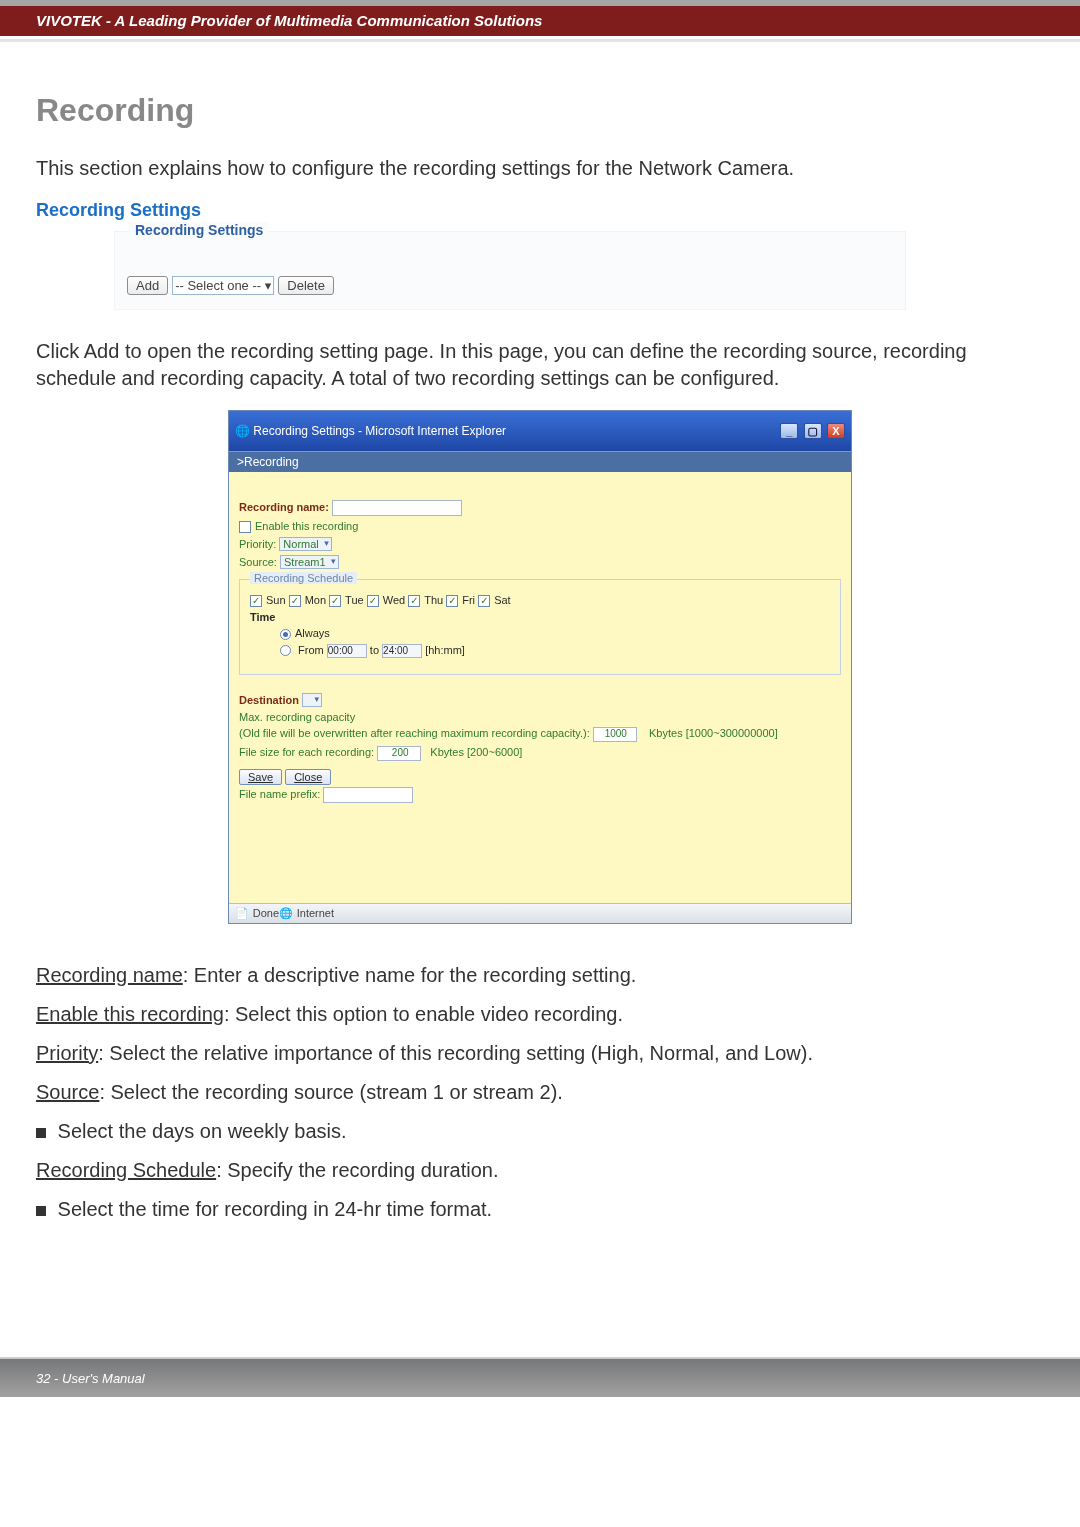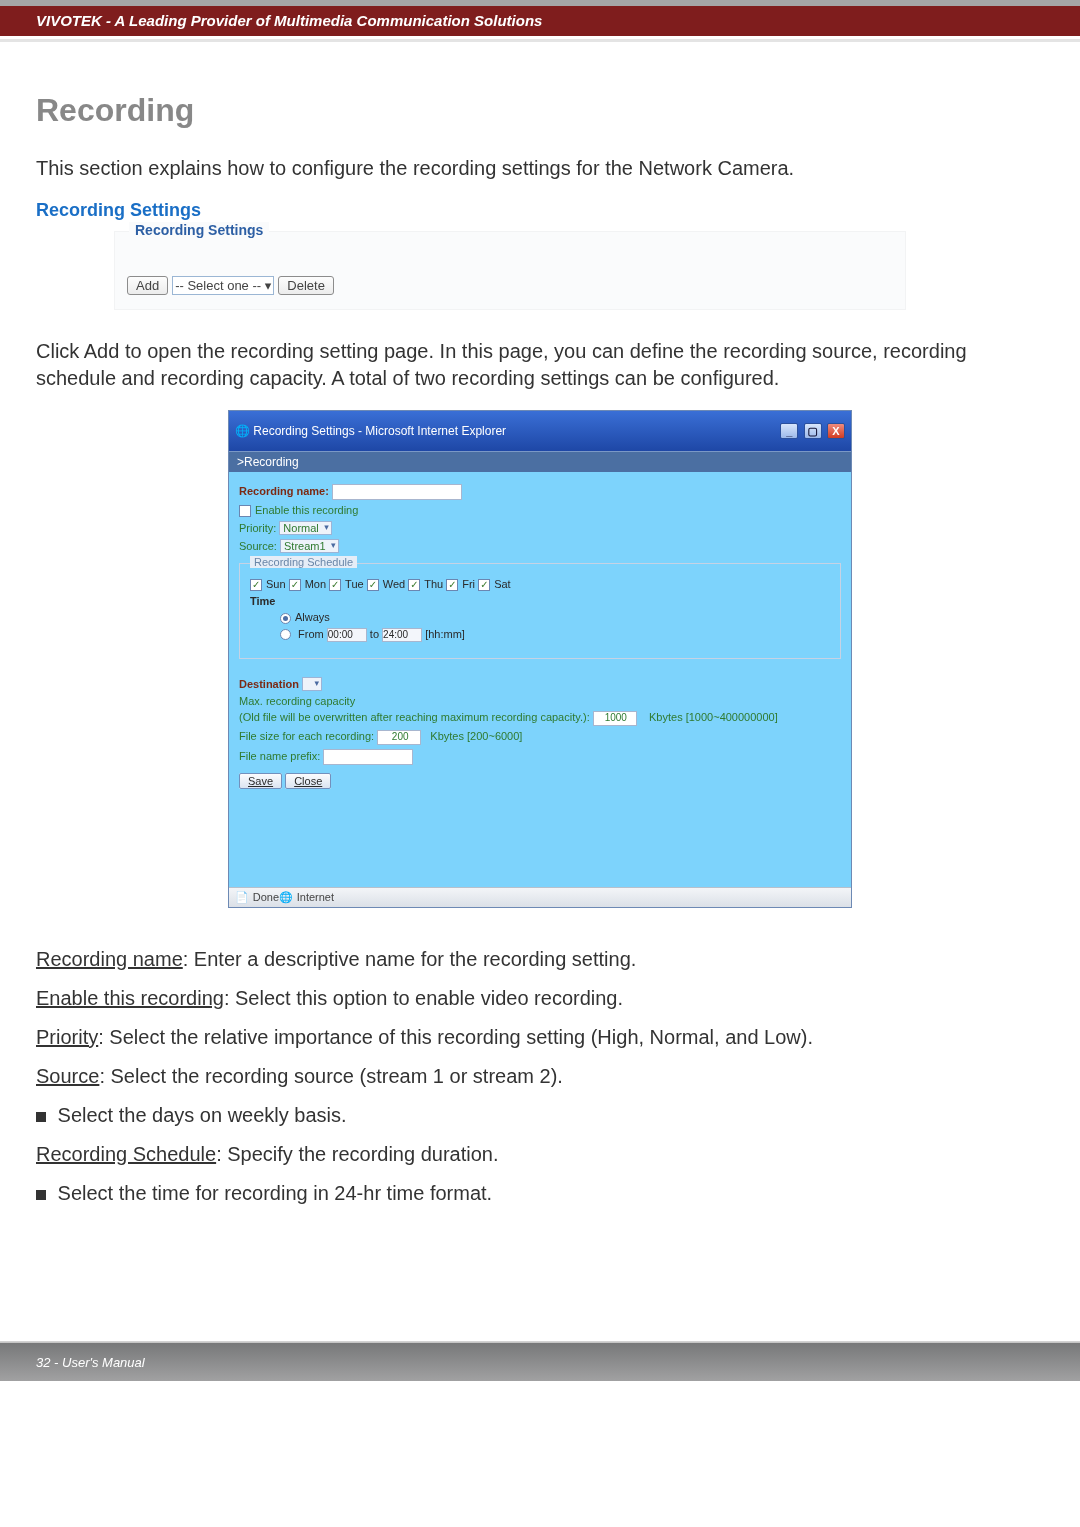--- a/index.html
+++ b/index.html
@@ -19,21 +19,21 @@
   .stable th { background: #dde4ea; padding: 6px 8px; font-weight: normal; text-align: left; border: 0; }
   .stable th:first-child { background: transparent; }
   .btn { font-size: 13px; padding: 1px 8px; border: 1px solid #8c8c8c; border-radius: 3px; background: linear-gradient(#fdfdfd,#ececec); display:inline-block;text-align:right; }
   .sel { font-size: 13px; padding: 1px 2px; border: 1px solid #9bb6d4; background: #fff; display:inline-block; }
   .addrow { margin-top: 28px; display: flex; align-items: center; gap: 4px; }
   .ie-shot { width: 624px; margin: 10px auto 40px auto; border: 1px solid #6d89b4; font-family: Tahoma, Arial, sans-serif; font-size: 11px; color: #2a2a2a; }
   .ie-title { background: linear-gradient(#3a6fd6,#1e47a6); color: #fff; padding: 12px 6px; display: flex; align-items: center; justify-content: space-between; font-size: 12px; }
   .win-btns span { display:inline-block; width:18px; height:16px; text-align:center; font-weight:bold; color:#113; background:linear-gradient(#d7e5fb,#9cb9ea); border:1px solid #2a4f9c; border-radius:2px; margin-left:2px; font-size:11px; line-height:14px;}
   .win-btns .xbtn { background: linear-gradient(#f08b7d,#d13c22); color:#fff; }
   .ie-breadcrumb { background: #4b6fa2; color: #fff; padding: 3px 8px; font-size: 12px; border-top:1px solid #7a98c6; }
-  .ie-body { background: #7dd3fc; padding: 8px 10px 16px 10px; min-height: 370px; position: relative; }
+  .ie-body { background: #fef9c3; padding: 24px 10px 16px 10px; min-height: 370px; position: relative; }
   .rn-label { color: #7b2a14; font-weight: bold; font-size: 11px; }
   .rn-input { border: 1px solid #a8b6cf; background: #fff; height: 16px; width: 130px; display:inline-block; vertical-align:middle; }
   .chk { display:inline-block; width:12px; height:12px; border:1px solid #6b86b1; background:#fff; vertical-align:middle; margin-right:4px; }
   .chk.checked::after { content:"✓"; font-size:10px; color:#3b7a2e; position:relative; top:-2px; left:1px;}
   .green { color:#2f7a30; }
   .mini-sel { border: 1px solid #9cb4d6; background: #eef3fa; padding: 0 12px 0 3px; display:inline-block; font-size:11px; position:relative; }
   .mini-sel::after { content:"▾"; position:absolute; right:2px; top:0; font-size:9px; color:#4a6aa0;}
   .fld { margin: 4px 0; }
   .inner-fieldset { border: 1px solid #c6d2e4; margin-top: 10px; padding: 10px 10px 12px 10px; position: relative; }
   .inner-fieldset .leg { position:absolute; top:-8px; left:10px; background:#e5edf7; padding:0 4px; color:#6a86a8; font-size:11px; }
@@ -115,32 +115,32 @@
             <span>[hh:mm]</span>
           </div>
         </div>
 
         <div style="height:14px;"></div>
         <div class="fld"><span class="rn-label">Destination</span> <span class="mini-sel" style="min-width:18px;">&nbsp;</span></div>
         <div class="fld green">Max. recording capacity</div>
         <div class="fld green">
           <span>(Old file will be overwritten after reaching maximum recording capacity.):</span>
           <span class="num-in">1000</span>&nbsp;&nbsp;&nbsp;
-          <span>Kbytes [1000~400000000]</span>
+          <span>Kbytes [1000~300000000]</span>
         </div>
         <div class="fld green">
           <span>File size for each recording:</span>
           <span class="num-in">200</span>&nbsp;&nbsp;
           <span>Kbytes [200~6000]</span>
         </div>
-        <div class="fld green"><span>File name prefix:</span> <span class="rn-input" style="width:90px;"></span></div>
         <div class="fld" style="margin-top:10px;">
           <span class="ie-save">Save</span>
           <span class="ie-save">Close</span>
         </div>
+        <div class="fld green"><span>File name prefix:</span> <span class="rn-input" style="width:90px;"></span></div>
         <div style="height:80px;"></div>
       </div>
       <div class="ie-status">
         <span><span class="globe">📄</span><span>Done</span></span>
         <span><span class="globe">🌐</span><span>Internet</span></span>
       </div>
     </div>
 
     <p class="def-line"><span class="u">Recording name</span><span>: Enter a descriptive name for the recording setting.</span></p>
     <p class="def-line"><span class="u">Enable this recording</span><span>: Select this option to enable video recording.</span></p>

